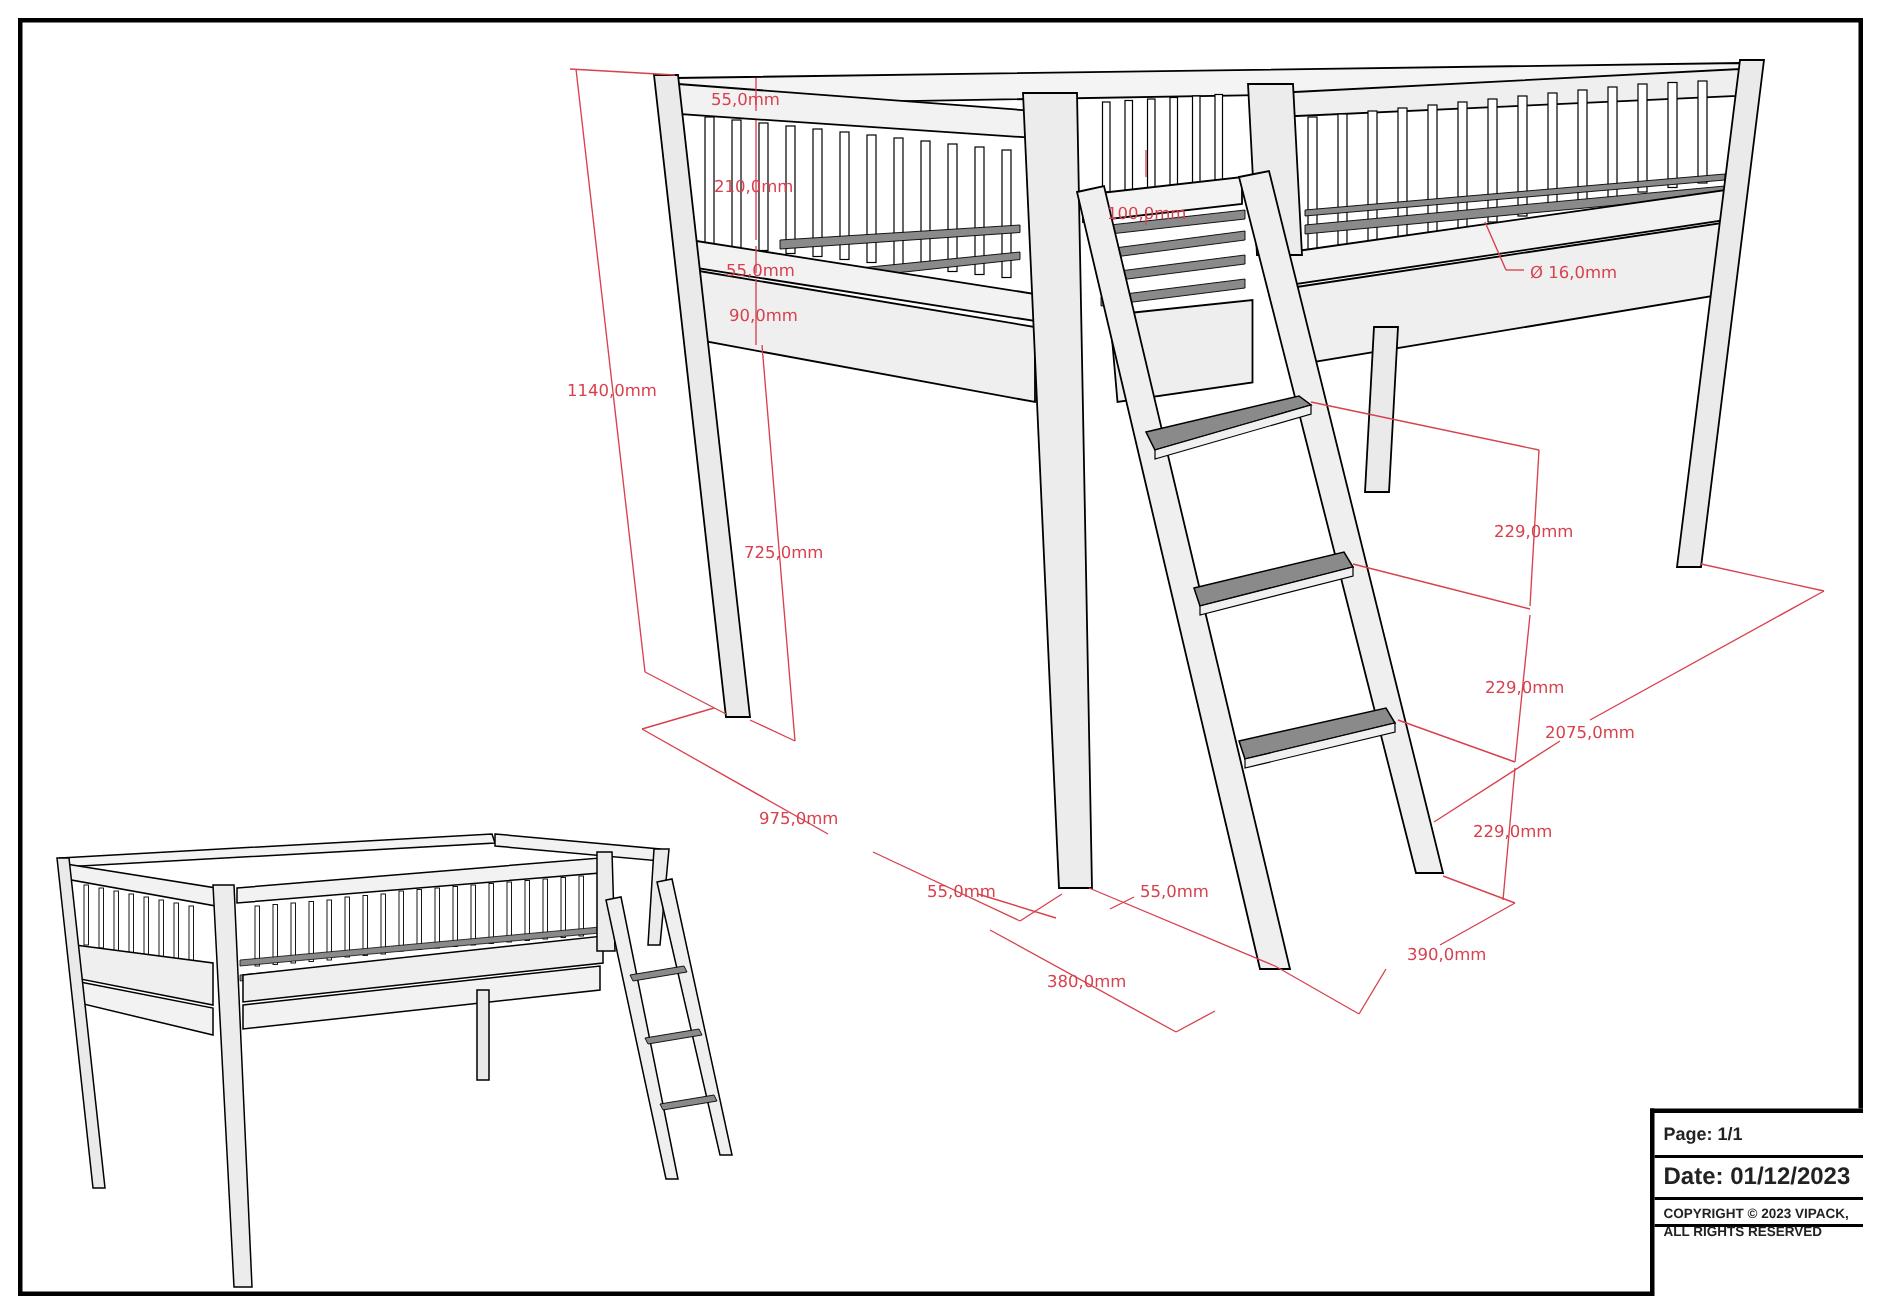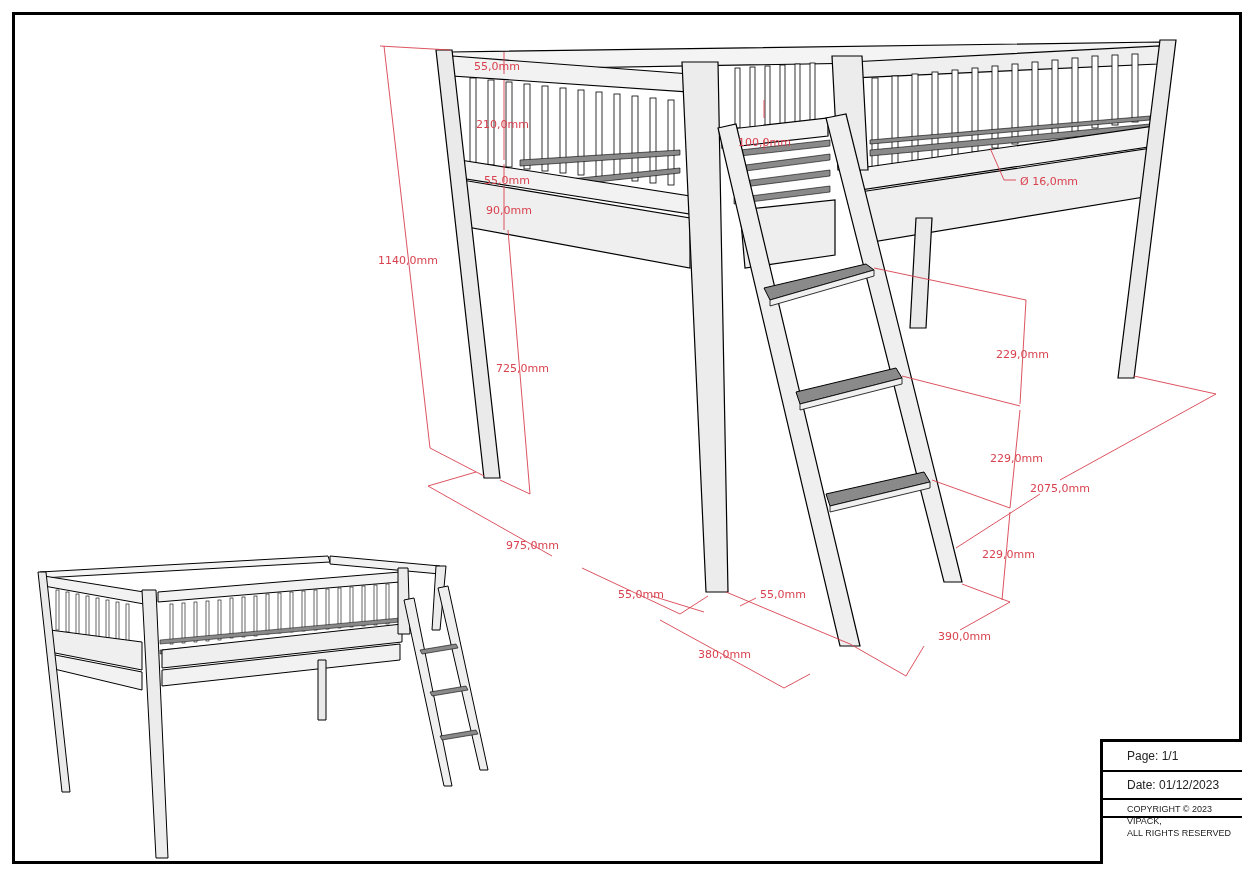--- a/index.html
+++ b/index.html
@@ -1,23 +1,23 @@
 <!DOCTYPE html>
 <html><head>
 <meta charset="utf-8">
 <style>
   html, body { margin: 0; padding: 0; background: #ffffff; }
   body { width: 1255px; height: 876px; position: relative; overflow: hidden; font-family: "DejaVu Sans", sans-serif; }
   .frame { position: absolute; left: 12px; top: 12px; width: 1224px; height: 846px; border: 3px solid #000; }
   svg.drawing { position: absolute; left: 0; top: 0; }
   .dim-text { font-family: "DejaVu Sans", sans-serif; font-size: 11px; fill: #d8414e; }
   .title-block { position: absolute; left: 1100px; top: 739px; width: 142px; height: 125px; border-left: 3px solid #000; border-top: 3px solid #000; background: #fff; box-sizing: border-box; }
-  .tb-row { border-bottom: 2px solid #000; box-sizing: border-box; padding-left: 24px; font-family: "Liberation Sans", sans-serif; color: #222; }
+  .tb-row { border-bottom: 2px solid #000; box-sizing: border-box; padding-left: 6px; font-family: "Liberation Sans", sans-serif; color: #222; font-weight: bold; }
   .tb-page { height: 30px; line-height: 28px; font-size: 12px; }
-  .tb-date { height: 28px; line-height: 26px; font-size: 12px; }
+  .tb-date { height: 28px; line-height: 26px; font-size: 16px; }
   .tb-copy { height: 18px; font-size: 9px; line-height: 12px; padding-top: 3px; }
   .tb-logo { height: 34px; position: relative; }
   .logo-word { position: absolute; left: 40px; top: 2px; font-family: "DejaVu Sans", sans-serif; font-weight: bold; font-size: 21px; letter-spacing: 1px; color: #1c2440; }
   .logo-sub { position: absolute; left: 54px; top: 26px; font-size: 5px; letter-spacing: 7px; color: #1c2440; font-family: "DejaVu Sans", sans-serif; }
   .logo-mark { position: absolute; left: 4px; top: 3px; }
 </style>
 </head>
 <body>
 
 <div class="frame"></div>

